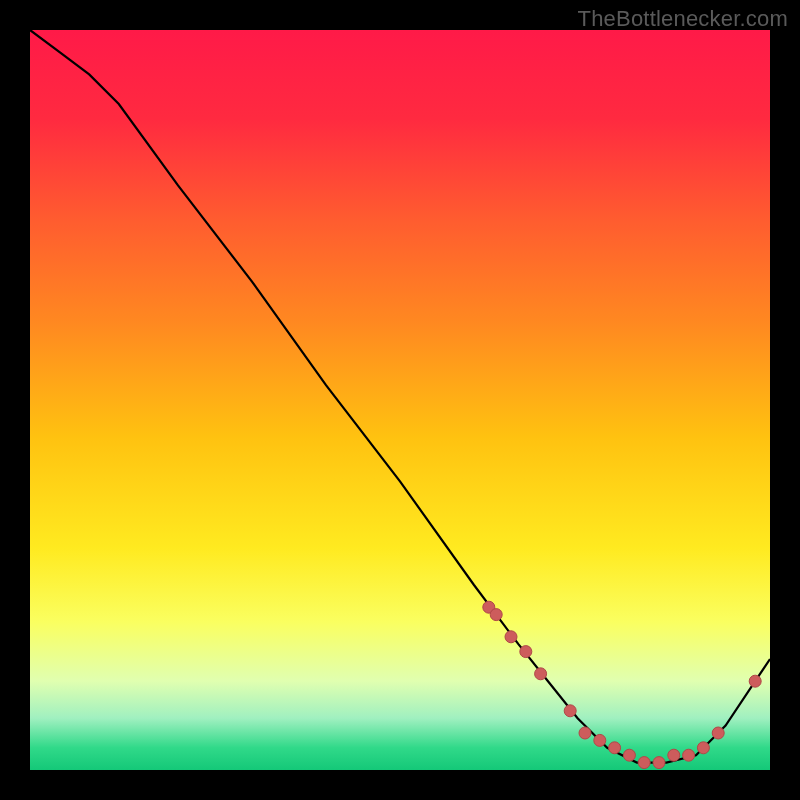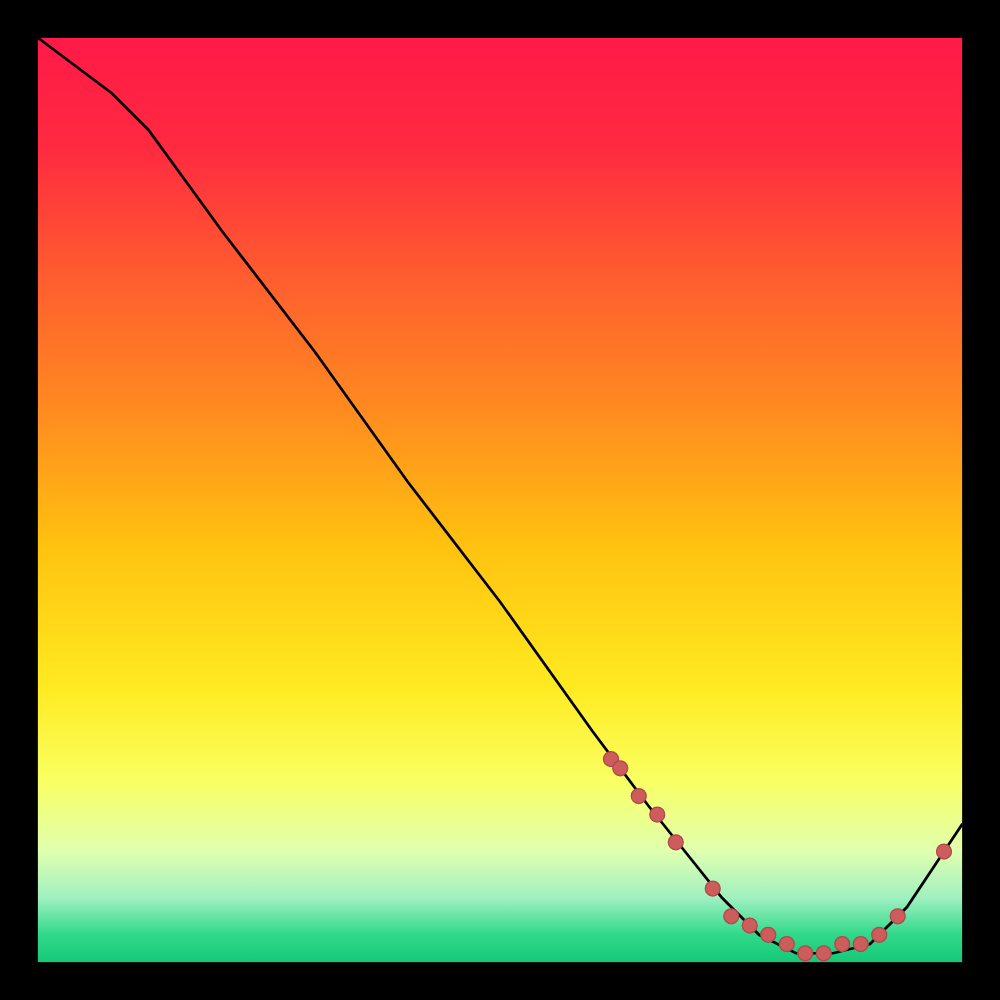--- a/index.html
+++ b/index.html
@@ -78,13 +78,14 @@
           <circle cx="614.2" cy="732.6" r="6" fill="#cd5c5c" stroke="#b04848" stroke-width="1"></circle>
           <circle cx="629.0" cy="732.6" r="6" fill="#cd5c5c" stroke="#b04848" stroke-width="1"></circle>
           <circle cx="643.8" cy="725.2" r="6" fill="#cd5c5c" stroke="#b04848" stroke-width="1"></circle>
           <circle cx="658.6" cy="725.2" r="6" fill="#cd5c5c" stroke="#b04848" stroke-width="1"></circle>
           <circle cx="673.4" cy="717.8" r="6" fill="#cd5c5c" stroke="#b04848" stroke-width="1"></circle>
           <circle cx="688.2" cy="703.0" r="6" fill="#cd5c5c" stroke="#b04848" stroke-width="1"></circle>
           <circle cx="725.2" cy="651.2" r="6" fill="#cd5c5c" stroke="#b04848" stroke-width="1"></circle>
         </g>
     </svg>
   </div>
+  <div class="watermark">TheBottlenecker.com</div>
 </div>
 
 </body></html>

